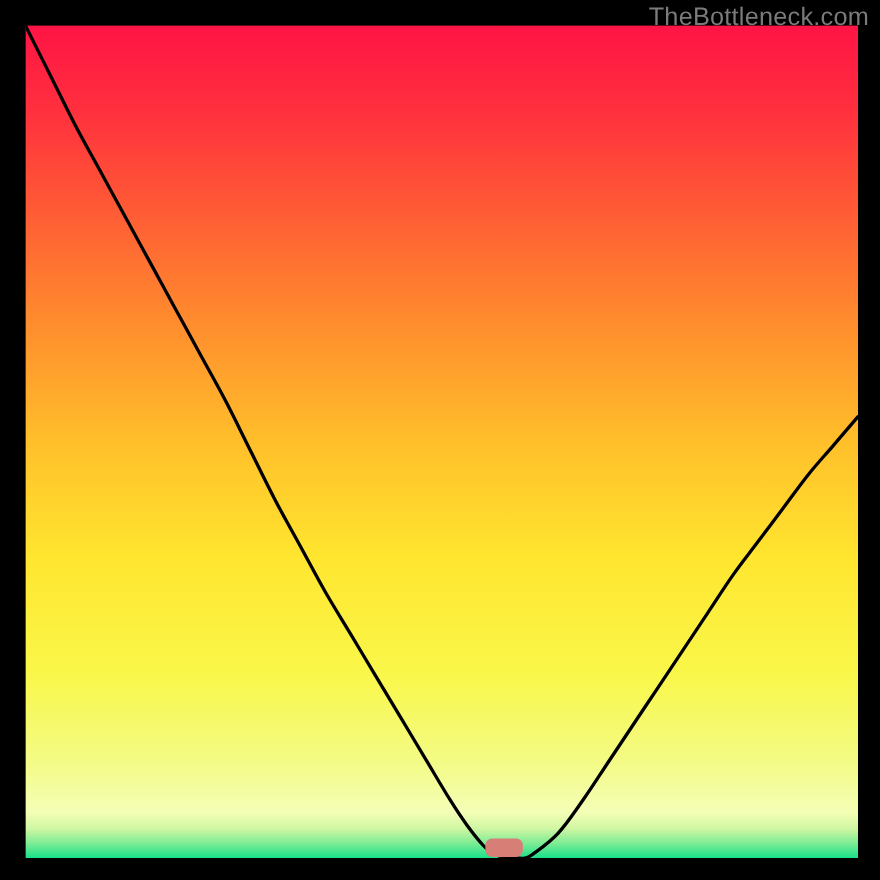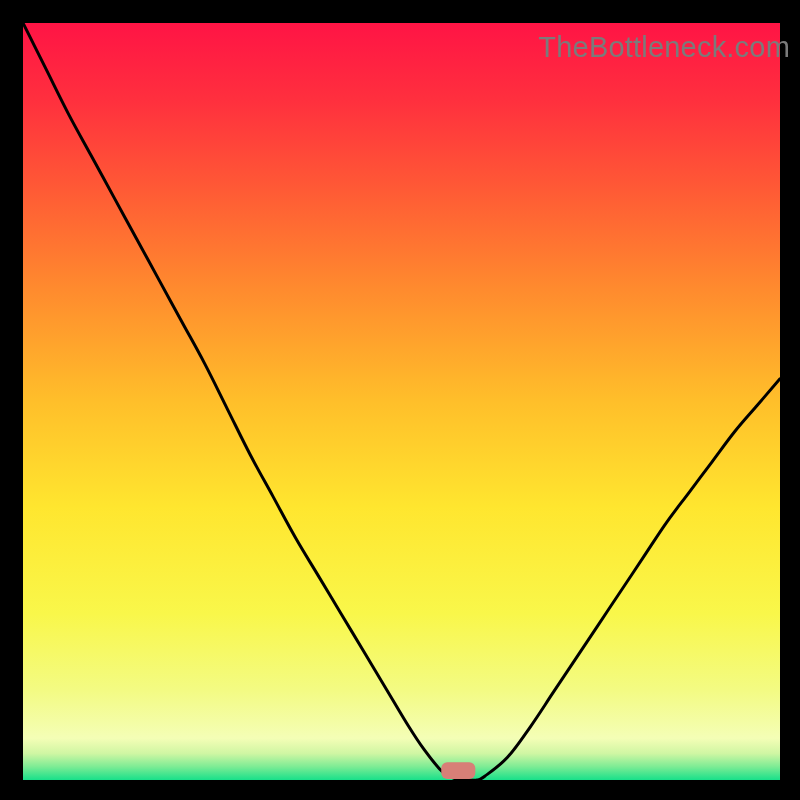--- a/index.html
+++ b/index.html
@@ -22,25 +22,24 @@
     top: 23px;
     width: 757px;
     height: 757px;
     overflow: hidden;
   }
   .watermark {
     position: absolute;
     top: 2px;
     right: 10px;
     font-family: Arial, Helvetica, sans-serif;
-    font-size: 29px;
+    font-size: 23px;
     font-weight: 500;
     color: #7b7b7b;
     letter-spacing: 0.2px;
-    margin-top: 29px;
   }
   svg {
     display: block;
   }
 </style>
 </head>
 <body>
 <div class="frame">
 
   <div class="plot">

